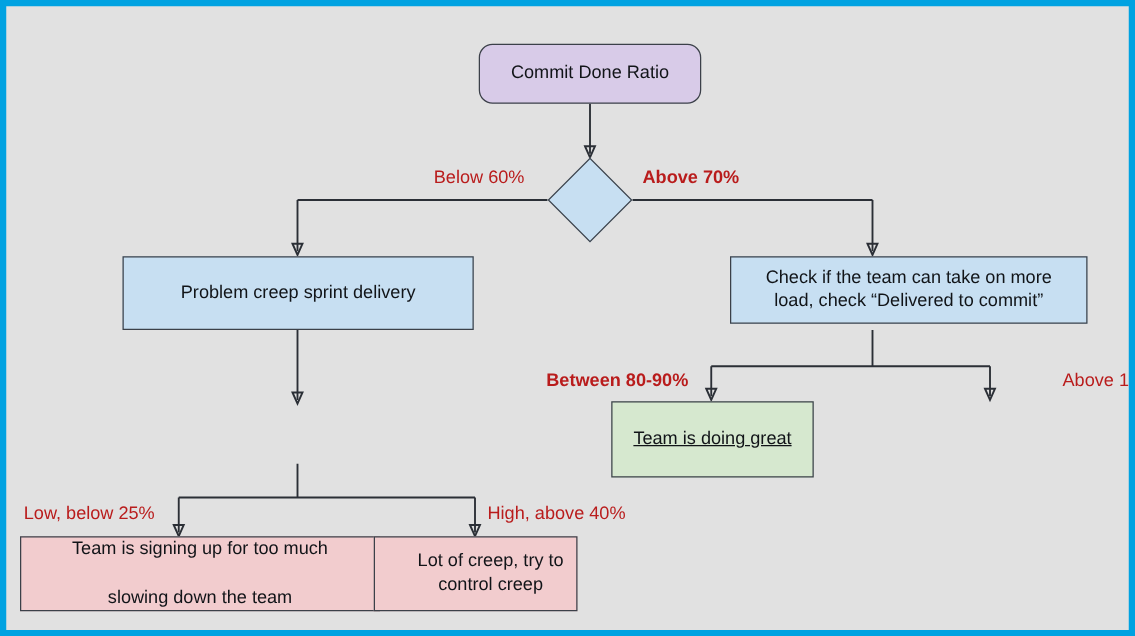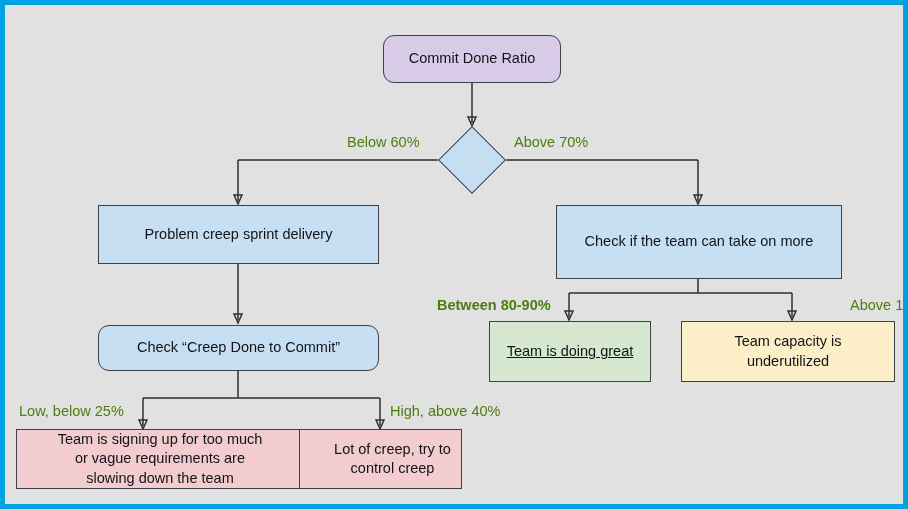--- a/index.html
+++ b/index.html
@@ -42,21 +42,21 @@
     position: absolute;
     box-sizing: border-box;
     background: #c7dff2;
     border: 1.5px solid #3b4049;
     transform: rotate(45deg);
   }
 
   .edge-label {
     position: absolute;
     font-size: 14.5px;
-    color: #4d7c0f;
+    color: #b91c1c;
     white-space: nowrap;
   }
   svg.links {
     position: absolute;
     left: 0;
     top: 0;
     width: 908px;
     height: 509px;
     pointer-events: none;
   }
@@ -94,54 +94,46 @@
     <path d="M783,306 L787,315 L791,306 Z" fill="#2b2f36" stroke="none"></path>
   </svg>
 
   <div class="node rounded fill-purple" style="left:378px; top:30px; width:178px; height:48px;">
     <span class="lines">Commit Done Ratio</span>
   </div>
 
   <div class="diamond" style="left:443px; top:131px; width:48px; height:48px;"></div>
 
   <div class="edge-label" style="left:342px; top:129px;">Below 60%</div>
-  <div class="edge-label" style="left:509px; top:129px;">Above 70%</div>
+  <div class="edge-label" style="left:509px; top:129px;font-weight:bold;">Above 70%</div>
 
   <div class="node fill-blue" style="left:93px; top:200px; width:281px; height:59px;">
     <span class="lines">Problem creep sprint delivery</span>
   </div>
 
-  <div class="node fill-blue" style="left:551px; top:200px; width:286px; height:74px;">
+  <div class="node fill-blue" style="left:579px; top:200px; width:286px; height:54px;">
     <span class="lines">
       <span>Check if the team can take on more</span><br>
+      <span>load, check “Delivered to commit”</span>
     </span>
   </div>
 
-  <div class="node rounded fill-blue" style="left:93px; top:320px; width:281px; height:46px;">
-    <span class="lines">Check “Creep Done to Commit”</span>
-  </div>
 
   <div class="edge-label" style="left:432px; top:292px;font-weight:bold;">Between 80-90%</div>
   <div class="node fill-green" style="left:484px; top:316px; width:162px; height:61px;text-decoration:underline;">
     <span class="lines">Team is doing great</span>
   </div>
 
   <div class="edge-label" style="left:797px; top:292px;margin-left:48px;">Above 120%</div>
-  <div class="node fill-yellow" style="left:676px; top:316px; width:214px; height:61px;">
-    <span class="lines">
-      <span>Team capacity is</span><br>
-      <span>underutilized</span>
-    </span>
-  </div>
 
   <div class="edge-label" style="left:14px; top:398px;">Low, below 25%</div>
   <div class="node fill-pink" style="left:11px; top:424px; width:288px; height:60px;">
     <span class="lines">
       <span>Team is signing up for too much</span><br>
-      <span>or vague requirements are</span><br>
+      <br>
       <span>slowing down the team</span>
     </span>
   </div>
 
   <div class="edge-label" style="left:385px; top:398px;text-align:right;">High, above 40%</div>
   <div class="node fill-pink" style="left:294px; top:424px; width:163px; height:60px;padding-left:32px;">
     <span class="lines">
       <span>Lot of creep, try to</span><br>
       <span>control creep</span>
     </span>

